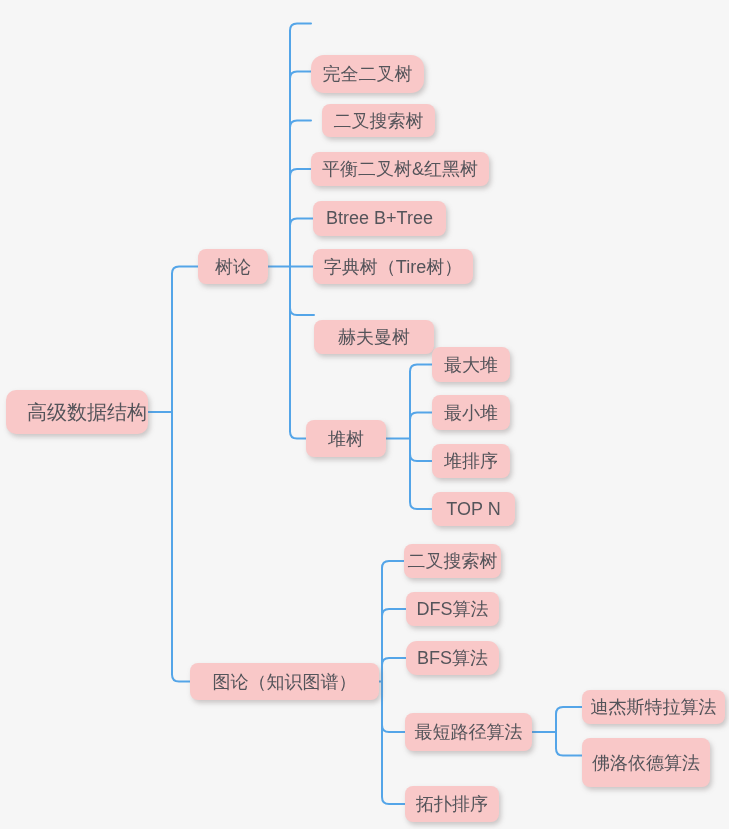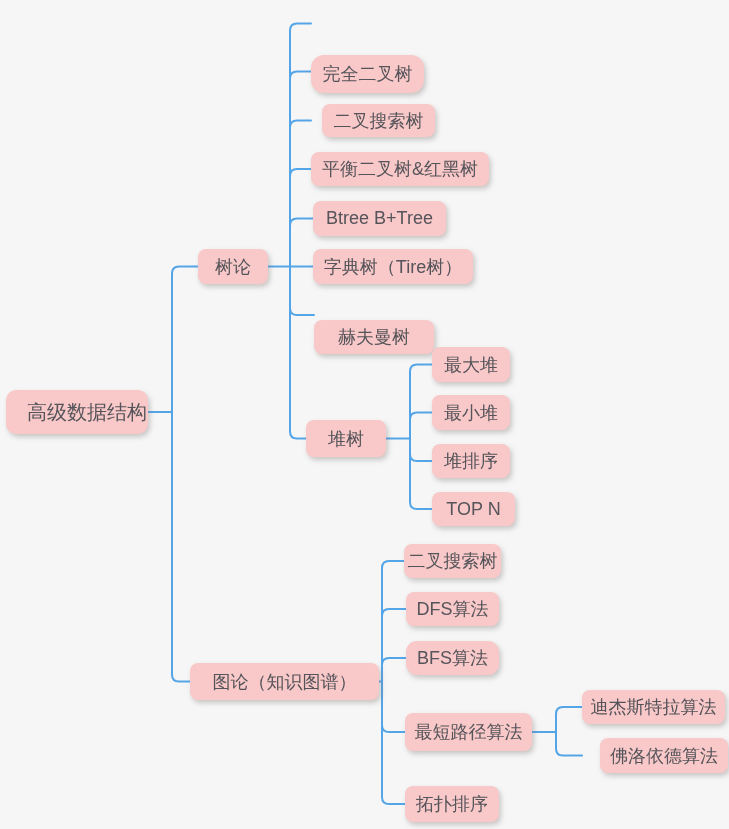--- a/index.html
+++ b/index.html
@@ -59,14 +59,14 @@
     <div class="node" style="left: 432px; top: 347px; width: 78px; height: 35px;">最大堆</div>
     <div class="node" style="left: 432px; top: 395px; width: 78px; height: 35px;">最小堆</div>
     <div class="node" style="left: 432px; top: 444px; width: 78px; height: 34px;">堆排序</div>
     <div class="node" style="left: 432px; top: 492px; width: 83px; height: 34px;">TOP N</div>
     <div class="node" style="left: 404px; top: 544px; width: 97px; height: 34px;">二叉搜索树</div>
     <div class="node" style="left: 406px; top: 592px; width: 93px; height: 34px;">DFS算法</div>
     <div class="node" style="left: 406px; top: 641px; width: 93px; height: 34px; border-radius: 11px;">BFS算法</div>
     <div class="node" style="left: 405px; top: 713px; width: 127px; height: 38px; font-family: Liberation Mono, monospace;">最短路径算法</div>
     <div class="node" style="left: 405px; top: 786px; width: 94px; height: 36px;">拓扑排序</div>
     <div class="node" style="left: 582px; top: 690px; width: 143px; height: 34px;">迪杰斯特拉算法</div>
-    <div class="node" style="left: 582px; top: 738px; width: 128px; height: 35px; margin-left: 18px;">佛洛依德算法</div>
+    <div class="node" style="left: 582px; top: 738px; width: 128px; height: 49px;">佛洛依德算法</div>
   </div>
 
 </body></html>

